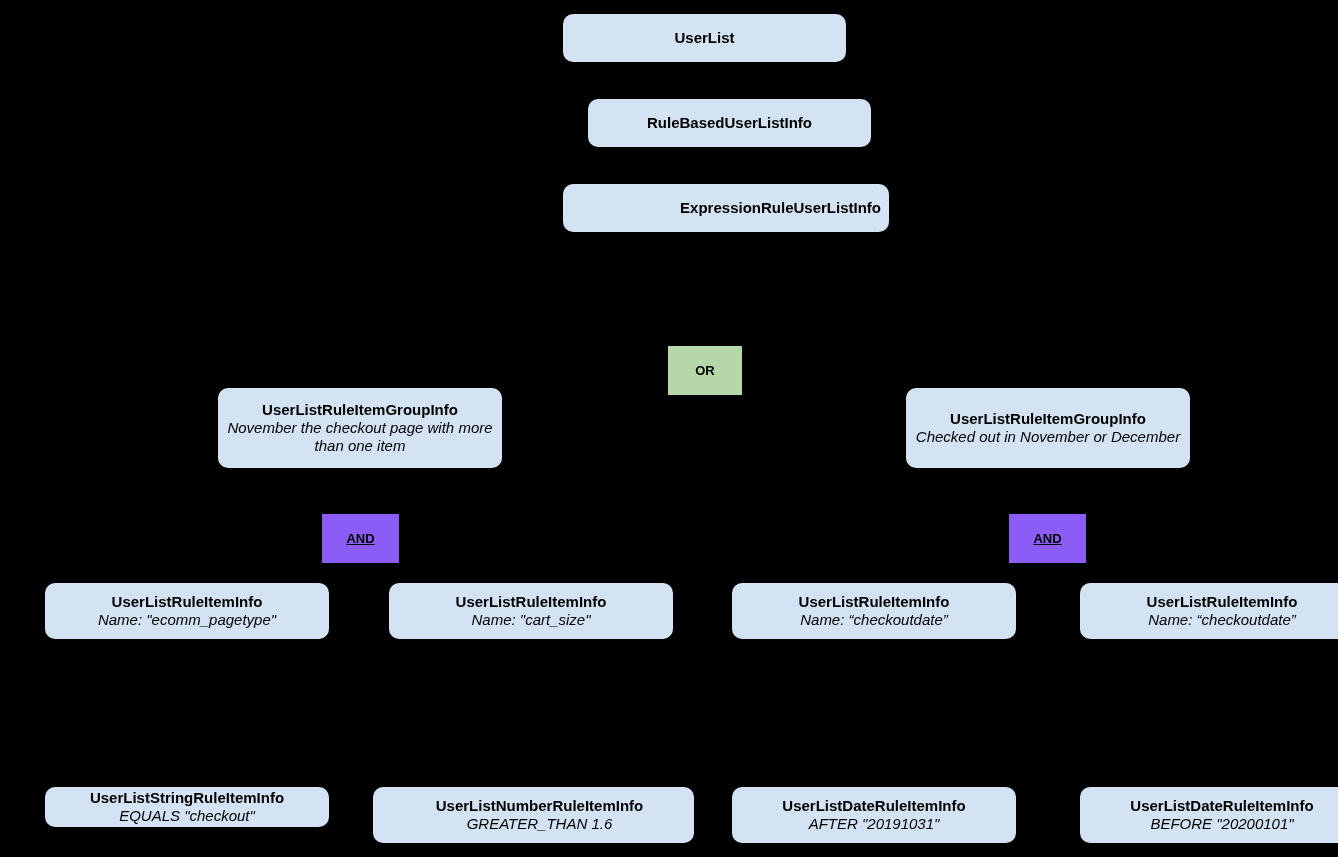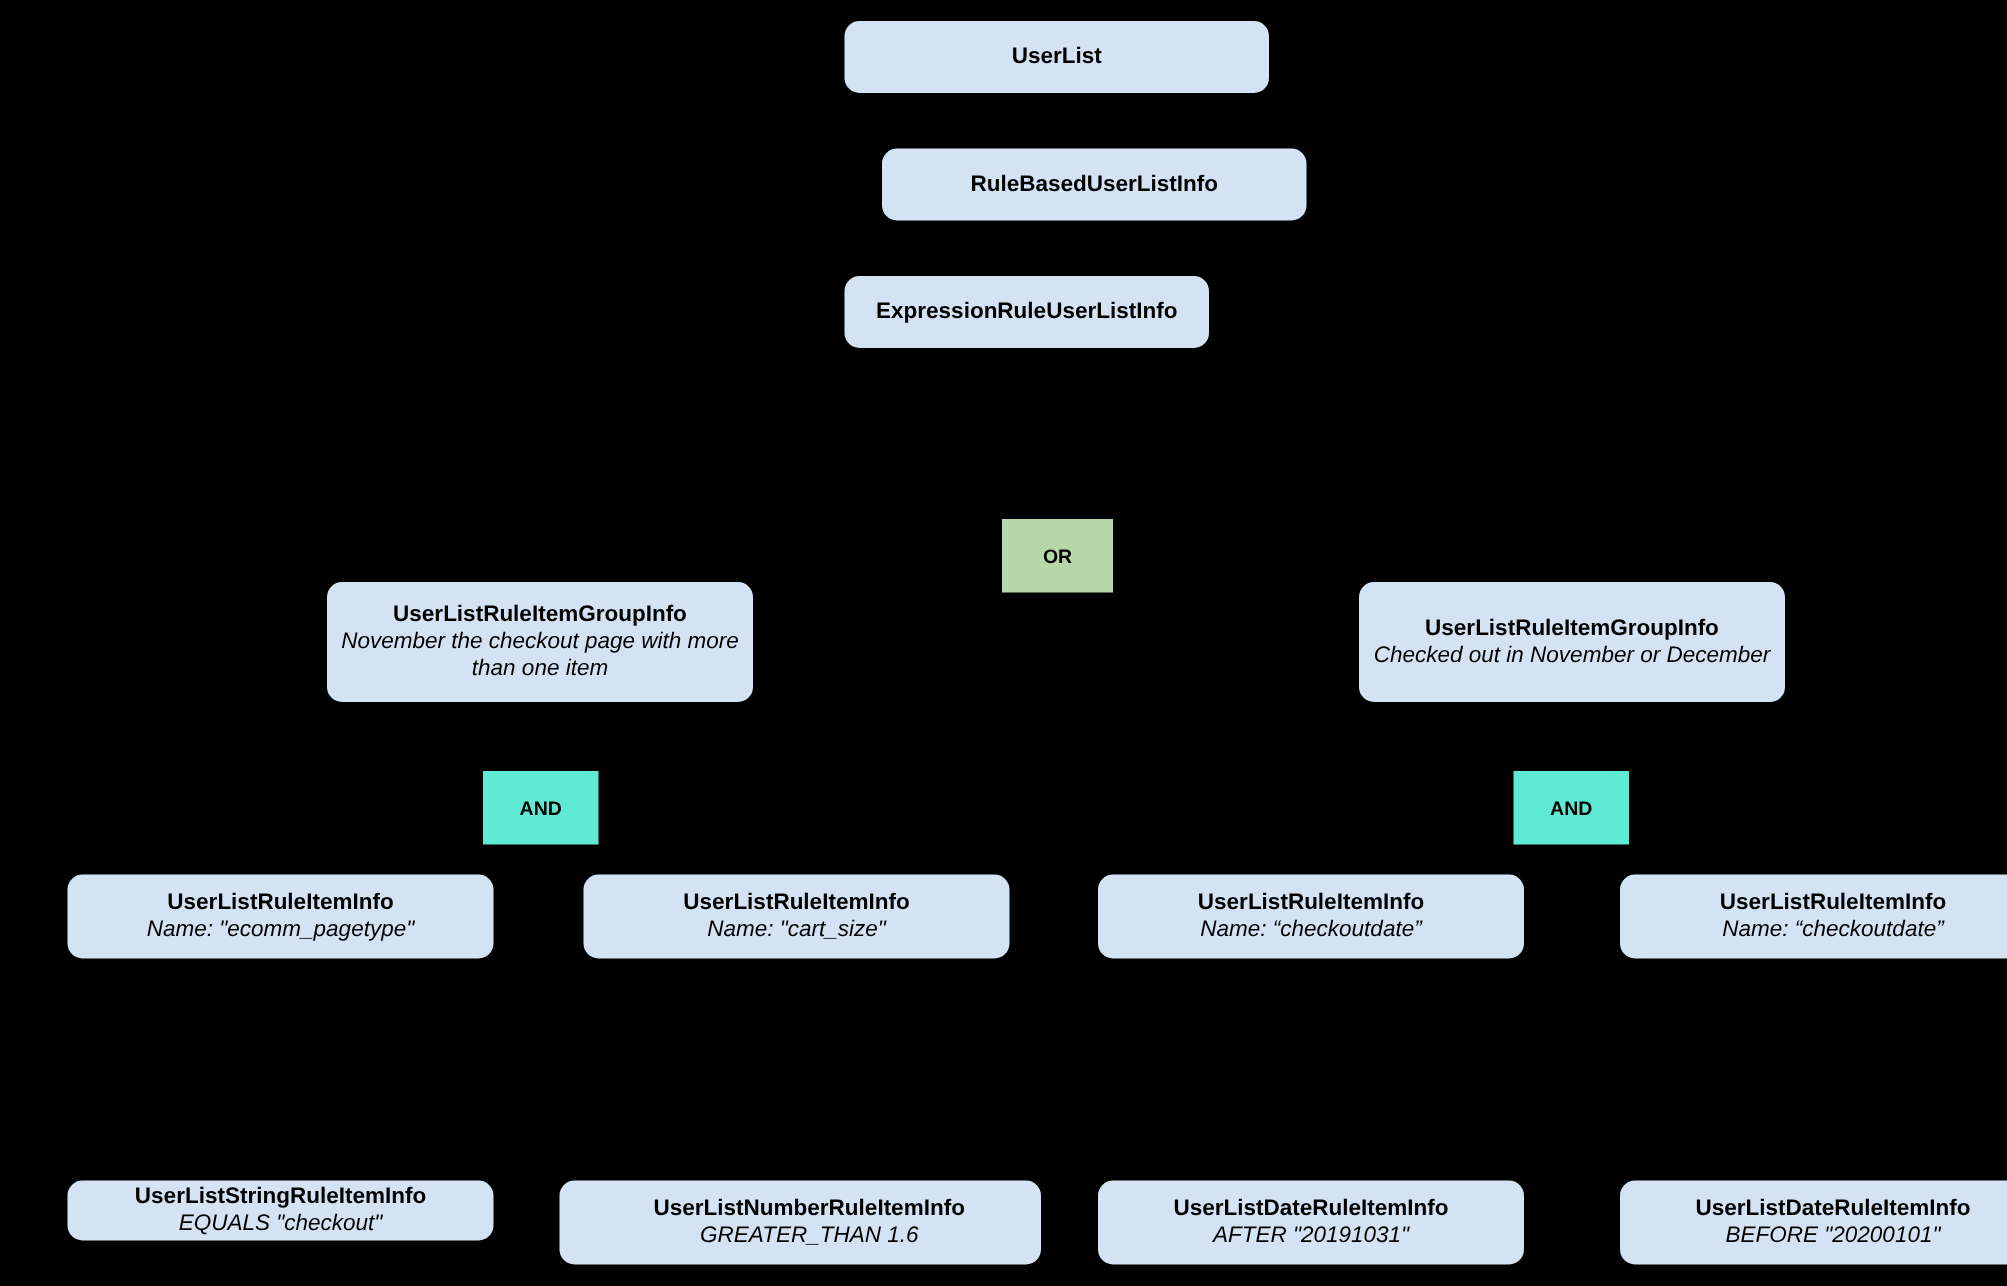--- a/index.html
+++ b/index.html
@@ -30,22 +30,23 @@
   .node.class-box {
     background: #d3e3f3;
     border-radius: 10px;
     padding: 4px 8px;
   }
   .node.op-or {
     background: #b6d7a8;
     border-radius: 0;
   }
   .node.op-and {
-    background: #5eead4;
+    background: #8b5cf6;
     border-radius: 0;
+    text-decoration: underline;
   }
   .title {
     font-weight: bold;
     font-size: 15px;
     white-space: nowrap;
   }
   .subtitle {
     font-style: italic;
     font-size: 15px;
     font-weight: normal;
@@ -119,21 +120,21 @@
   </svg>
 
   <div class="node class-box" style="left:527px; top:14px; width:283px; height:48px;">
     <span class="title">UserList</span>
   </div>
 
   <div class="node class-box" style="left:552px; top:99px; width:283px; height:48px;align-items:center;">
     <span class="title">RuleBasedUserListInfo</span>
   </div>
 
-  <div class="node class-box" style="left:527px; top:184px; width:243px; height:48px;">
+  <div class="node class-box" style="left:527px; top:184px; width:326px; height:48px;align-items:flex-end;">
     <span class="title">ExpressionRuleUserListInfo</span>
   </div>
 
 
   <div class="node op-or" style="left:632px; top:346px; width:74px; height:49px;">
     <span class="op-label">OR</span>
   </div>
 
   <div class="node class-box" style="left:182px; top:388px; width:284px; height:80px;">
     <span class="title">UserListRuleItemGroupInfo</span>

